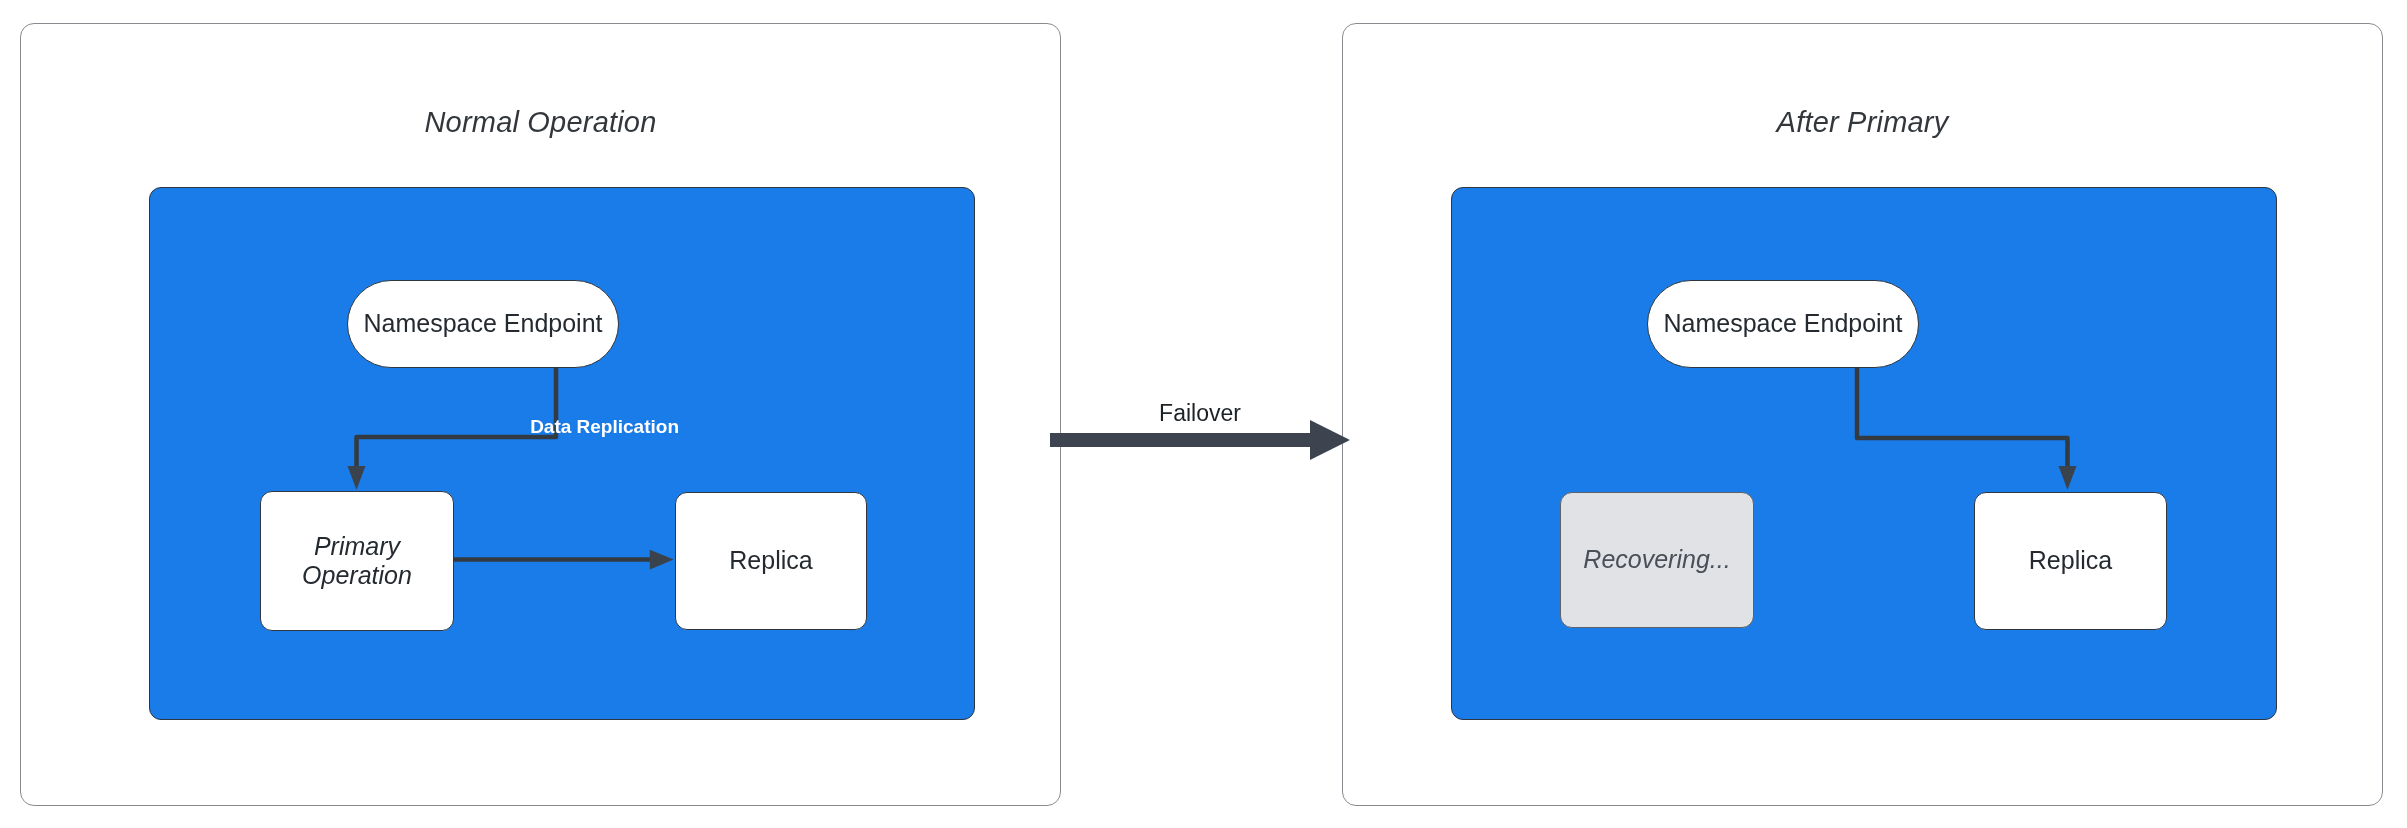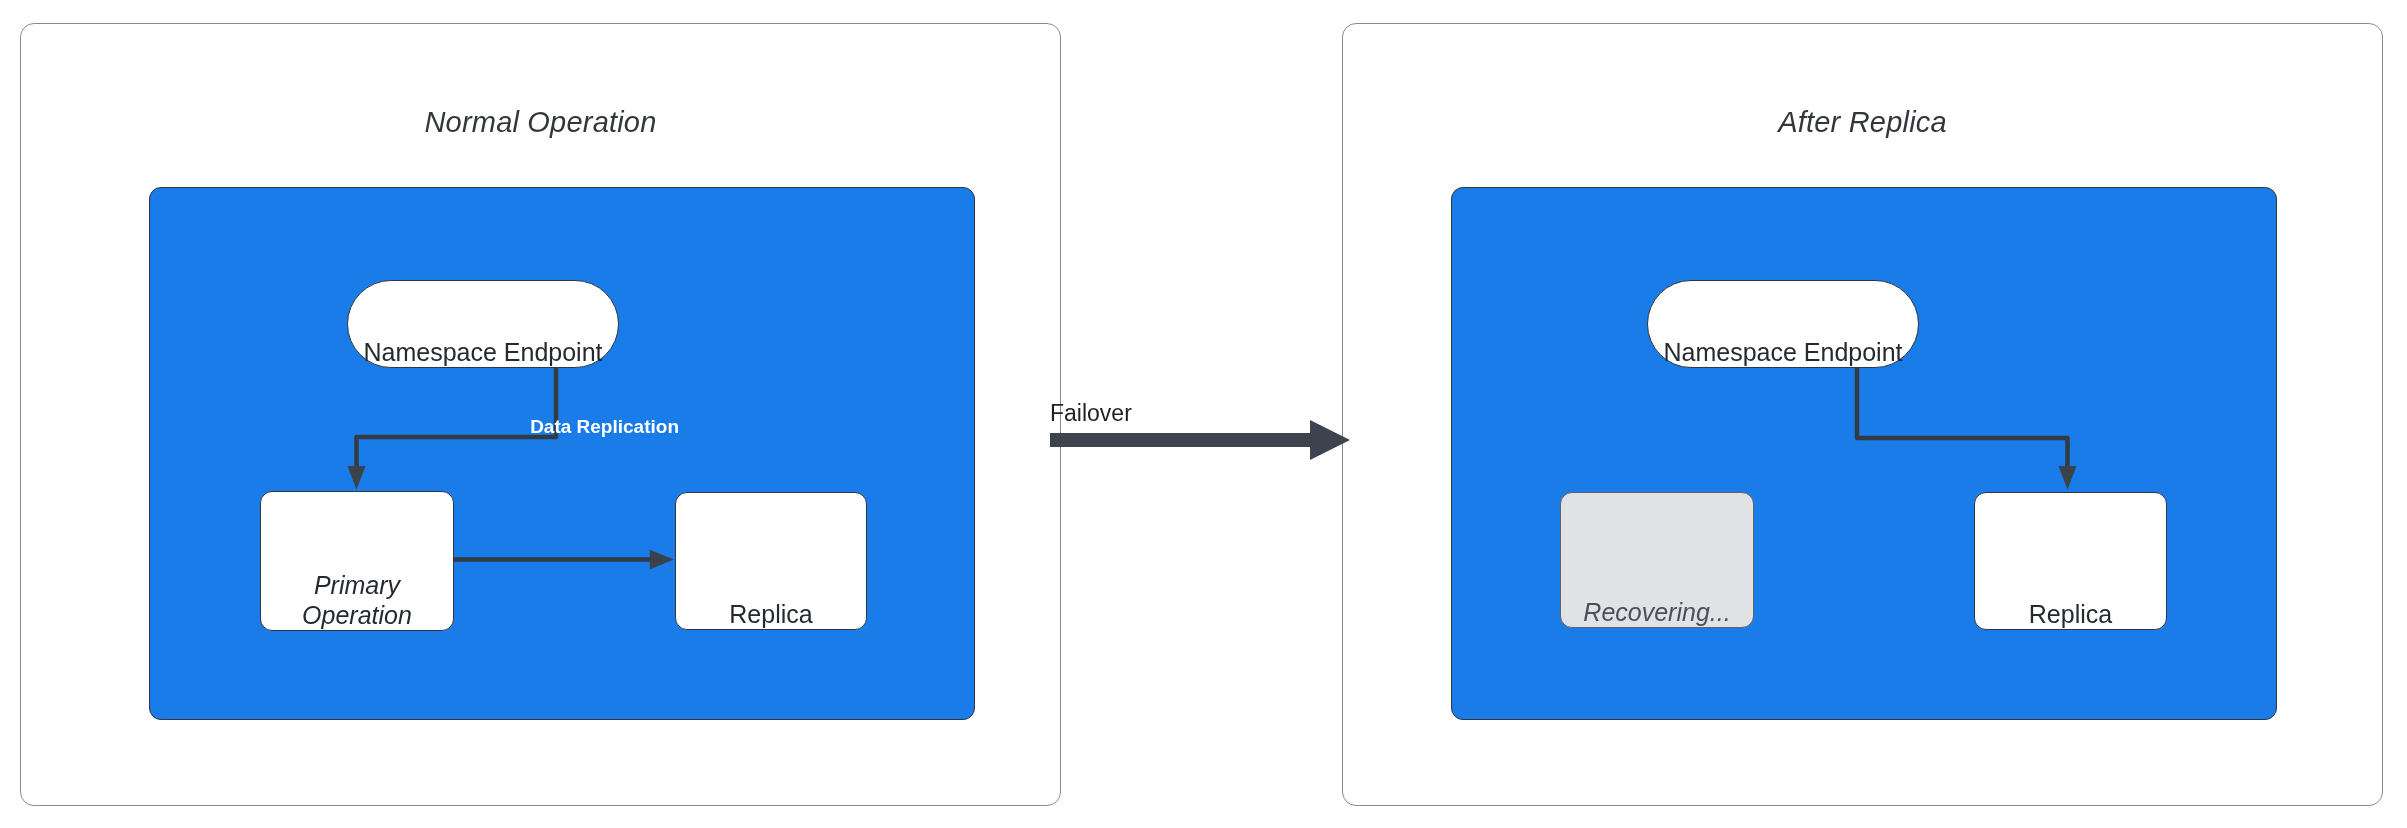--- a/index.html
+++ b/index.html
@@ -56,21 +56,21 @@
   #zone-left  { left: 128px; top: 163px; width: 826px; height: 533px; }
   #zone-right { left: 108px; top: 163px; width: 826px; height: 533px; }
 
   
   .node {
     position: absolute;
     box-sizing: border-box;
     background: #ffffff;
     border: 1.7px solid #2f3640;
     display: flex;
-    align-items: flex-end;
+    align-items: center;
     justify-content: center;
     text-align: center;
     color: #242a30;
     font-size: 25px;
     line-height: 1.18;
     z-index: 4;
   }
   .node.pill { border-radius: 999px; }
   .node.rect { border-radius: 12px; }
   .node.muted {
@@ -133,21 +133,21 @@
     width: 310px;
     height: 90px;
     overflow: visible;
     z-index: 5;
   }
   #failover-label {
     position: absolute;
     left: 1050px;
     top: 400px;
     width: 300px;
-    text-align: left;
+    text-align: center;
     font-size: 23px;
     color: #1c2126;
     z-index: 6;
     white-space: nowrap;
   }
 </style>
 </head>
 <body>
 
 <div id="stage">
@@ -185,21 +185,21 @@
       <div id="replication-label">Data Replication</div>
     </div>
   </div>
 
   <svg id="failover-arrow-svg" viewBox="0 0 310 90">
     <path d="M 0 33 L 260 33 L 260 20 L 300 40 L 260 60 L 260 47 L 0 47 Z" fill="#3d444f"></path>
   </svg>
   <div id="failover-label">Failover</div>
 
   <div class="panel" id="panel-right">
-    <div class="panel-title">After Replica</div>
+    <div class="panel-title">After Primary</div>
 
     <div class="zone" id="zone-right">
 
       <svg class="conn" viewBox="0 0 826 533" preserveAspectRatio="none">
         <path class="edge" d="M 406 180 L 406 251 L 617 251 L 617 288"></path>
         <polygon class="edge-head" points="617,303 608,279 626,279"></polygon>
       </svg>
 
       <div class="node pill" id="n-endpoint-r">
         <span>Namespace Endpoint</span>

